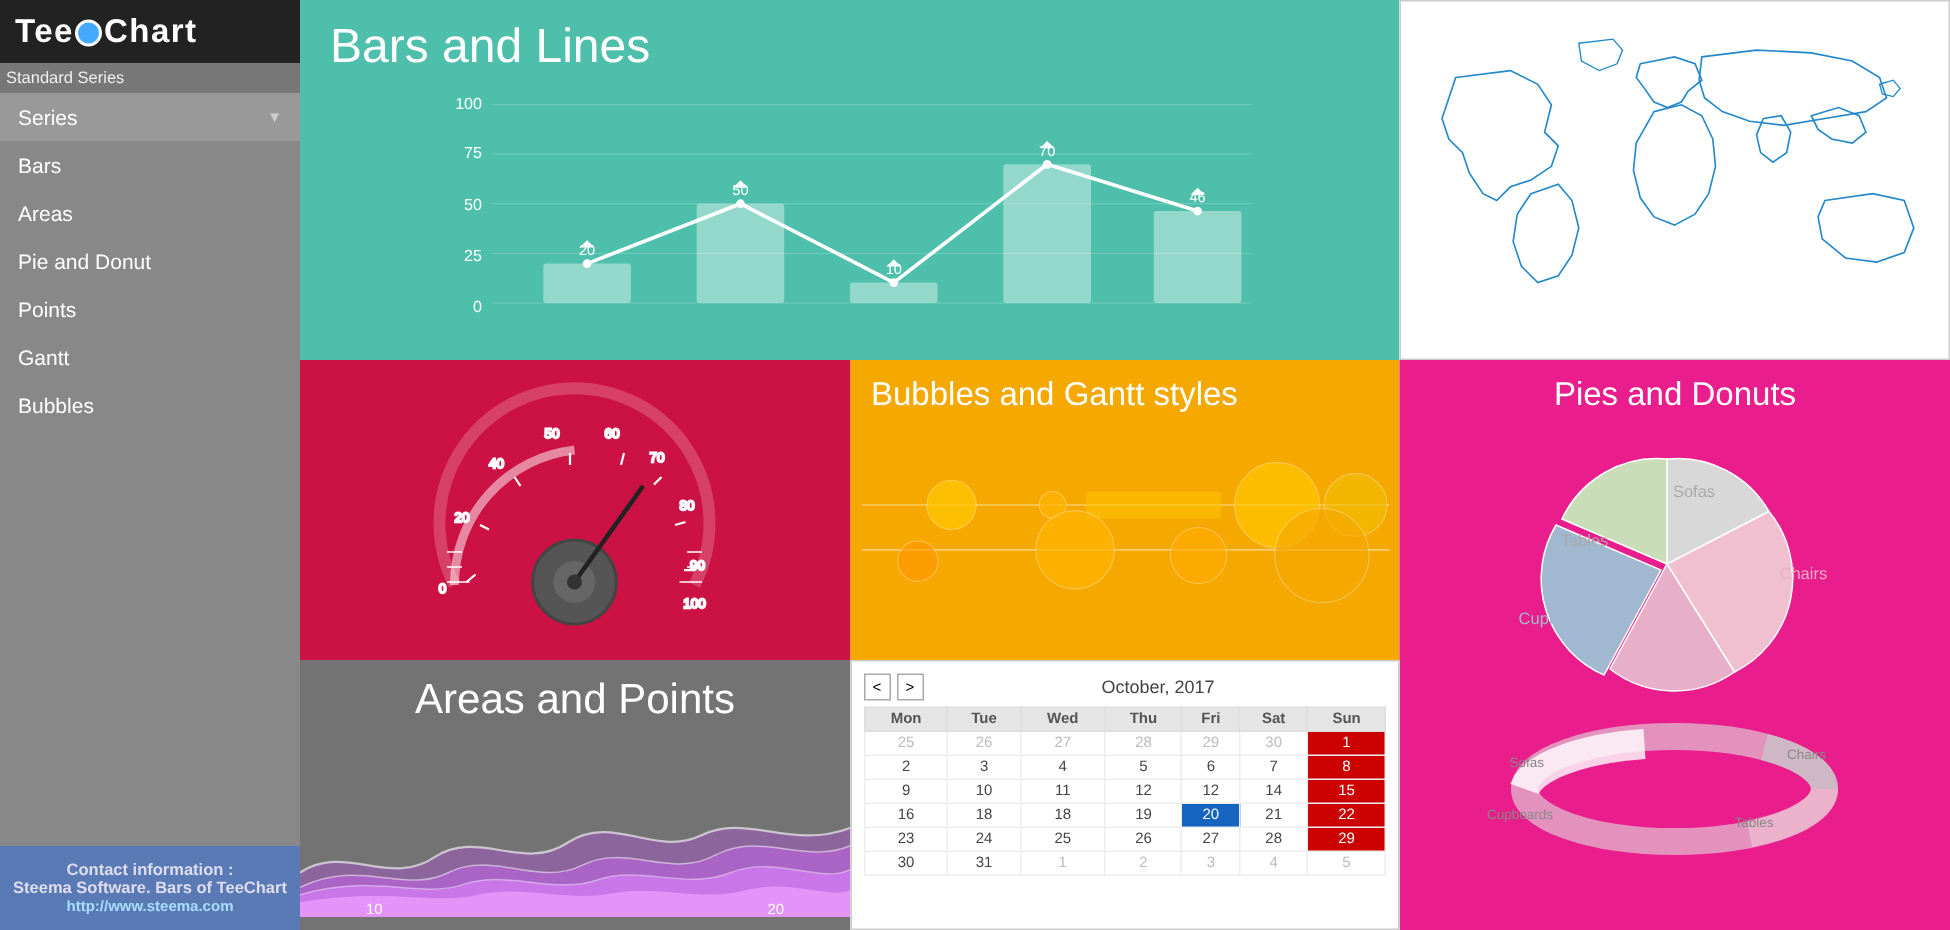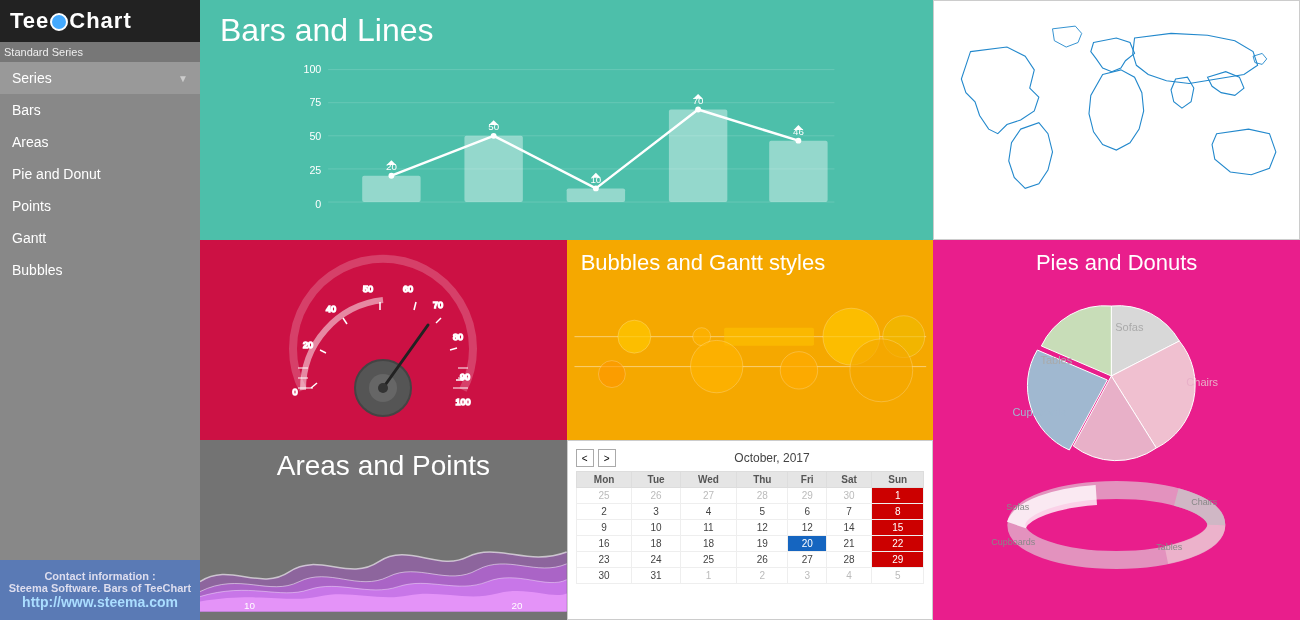--- a/index.html
+++ b/index.html
@@ -54,21 +54,21 @@
     .sidebar-dropdown-arrow { font-size: 10px; color: #ccc; }
     #contact-info {
       margin-top: auto;
       background: #5a7ab5;
       padding: 10px 8px;
       color: #dde;
       font-size: 11px;
       text-align: center;
       font-weight: bold;
     }
-    #contact-info a { color: #adf; font-size: 14px; }
+    #contact-info a { color: #adf; font-size: 10px; }
 
     
     #main {
       flex: 1;
       height: 620px;
       display: grid;
       grid-template-columns: 1fr 1fr 1fr;
       grid-template-rows: 240px 200px 180px;
       gap: 0;
     }

